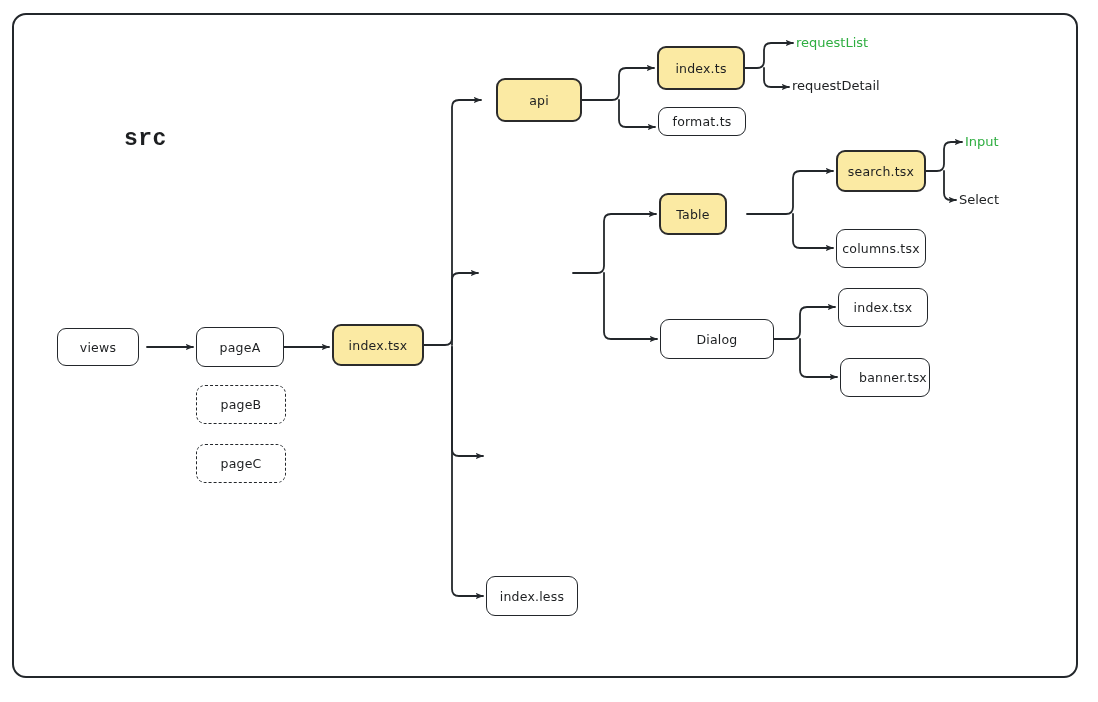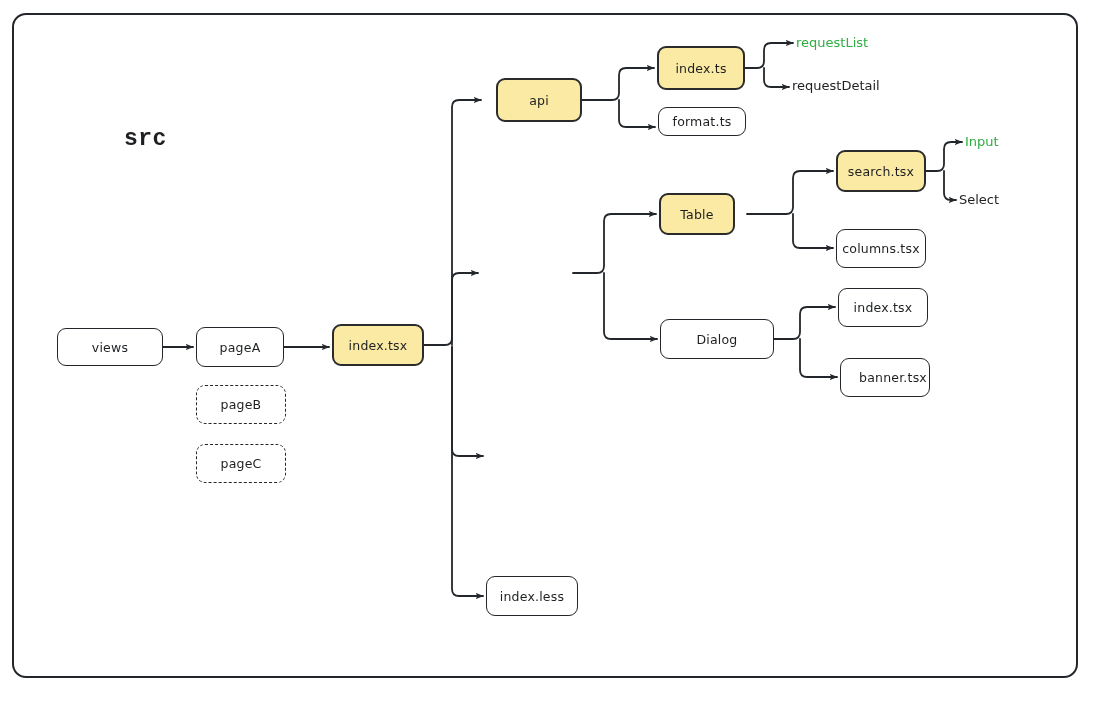--- a/index.html
+++ b/index.html
@@ -84,21 +84,21 @@
       <path d="M926,171 L937,171 Q944,171 944,164 L944,149 Q944,142 951,142 L962,142"></path>
 
       <path d="M944,171 L944,193 Q944,200 951,200 L956,200"></path>
 
       <path d="M750,339 L793,339 Q800,339 800,332 L800,314 Q800,307 807,307 L835,307"></path>
 
       <path d="M800,339 L800,370 Q800,377 807,377 L837,377"></path>
     </g>
   </svg>
 
-  <div class="node" style="left:57px;top:328px;width:106px;height:38px;">
+  <div class="node" style="left:57px;top:328px;width:82px;height:38px;">
     <span>views</span>
   </div>
 
   <div class="node" style="left:196px;top:327px;width:88px;height:40px;">
     <span>pageA</span>
   </div>
 
   <div class="node dashed" style="left:196px;top:385px;width:90px;height:39px;">
     <span>pageB</span>
   </div>
@@ -122,21 +122,21 @@
   </div>
 
   <div class="node hl" style="left:657px;top:46px;width:88px;height:44px;">
     <span>index.ts</span>
   </div>
 
   <div class="node" style="left:658px;top:107px;width:88px;height:29px;">
     <span>format.ts</span>
   </div>
 
-  <div class="node hl" style="left:659px;top:193px;width:76px;height:42px;">
+  <div class="node hl" style="left:659px;top:193px;width:68px;height:42px;">
     <span>Table</span>
   </div>
 
   <div class="node" style="left:660px;top:319px;width:114px;height:40px;">
     <span>Dialog</span>
   </div>
 
   <div class="node hl" style="left:836px;top:150px;width:90px;height:42px;">
     <span>search.tsx</span>
   </div>

